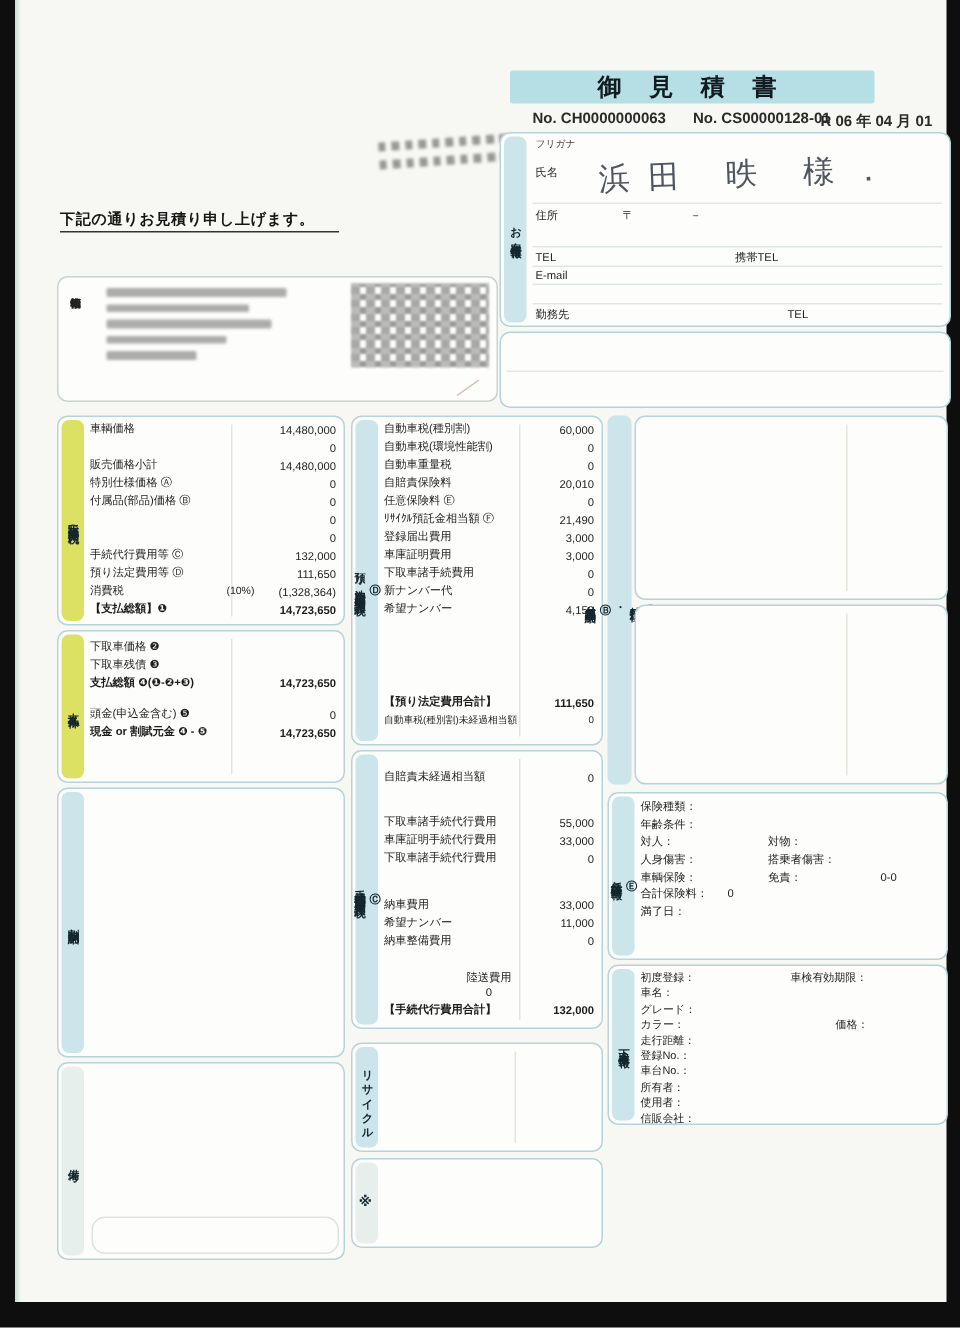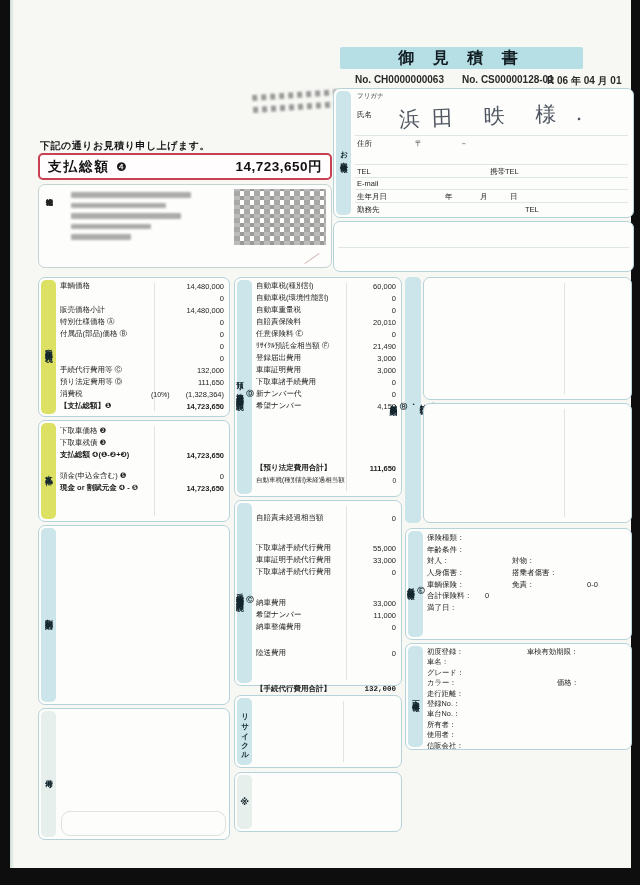--- a/index.html
+++ b/index.html
@@ -21,21 +21,21 @@
   .pl{background:#e7efec;}
   .content{position:absolute;left:21px;right:5px;top:2px;bottom:2px;}
   .frow{display:flex;align-items:center;height:12px;font-size:7.5px;}
   .frow .lb{white-space:nowrap;}
   .frow .sp{flex:1;}
   .frow .nt{font-size:7px;margin-right:16px;}
   .frow .vl{text-align:right;white-space:nowrap;}
   .b{font-weight:bold;}
   .vline{position:absolute;top:5px;bottom:5px;width:1px;background:#e4e4dd;}
   .hline{position:absolute;left:0;right:0;height:1px;background:#dfe7e6;}
-  .mt9{margin-top:9px;}.mt12{margin-top:24px;font-family:Liberation Mono, monospace;}.mt14{margin-top:14px;}
+  .mt9{margin-top:9px;}.mt12{margin-top:8px;}.mt14{margin-top:14px;flex-direction:column;}
   .mt18{margin-top:18px;}.mt19{margin-top:19px;}
   .title-bar{position:absolute;left:330px;top:47px;width:243px;height:22px;background:#b5dfe4;
     border-radius:2px;display:flex;align-items:center;justify-content:center;
     font-size:16px;font-weight:bold;letter-spacing:7px;color:#101c22;}
   .docline{position:absolute;top:74px;font-size:10px;font-weight:bold;color:#2a2a2a;margin-left:20px;}
   .greeting{position:absolute;left:30px;top:139px;font-size:10px;font-weight:bold;color:#151515;
     border-bottom:1px solid #333;padding-bottom:1px;width:186px;letter-spacing:.5px;}
   .total-box{position:absolute;left:28px;top:153px;width:294px;height:27px;background:#fffdfd;
     border:2px solid #c84052;border-radius:5px;box-sizing:border-box;
     display:flex;align-items:center;padding:0 8px;}
@@ -107,44 +107,33 @@
       <div class="hline" style="top:73px;"></div>
       <div class="crow" style="top:73px;height:13px;">
         <span class="cl" style="left:2px;top:3px;">TEL</span>
         <span class="cl" style="left:135px;top:3px;">携帯TEL</span>
       </div>
       <div class="hline" style="top:86px;"></div>
       <div class="crow" style="top:86px;height:12px;">
         <span class="cl" style="left:2px;top:2px;">E-mail</span>
       </div>
       <div class="hline" style="top:98px;"></div>
-      <div class="crow" style="top:98px;height:13px;">
-        <span class="cl" style="left:2px;top:3px;">生年月日</span>
-        <span class="cl" style="left:90px;top:3px;">年</span>
-        <span class="cl" style="left:125px;top:3px;">月</span>
-        <span class="cl" style="left:155px;top:3px;">日</span>
-      </div>
       <div class="hline" style="top:111px;"></div>
       <div class="crow" style="top:111px;height:13px;">
         <span class="cl" style="left:2px;top:3px;">勤務先</span>
         <span class="cl" style="left:170px;top:3px;">TEL</span>
       </div>
     </div>
   </div>
 
   <div class="box" style="left:323px;top:221px;width:301px;height:51px;">
     <div class="hline" style="top:25px;left:4px;right:4px;"></div>
   </div>
 
   <div class="greeting">下記の通りお見積り申し上げます。</div>
-  <div class="total-box">
-    <span class="total-label">支払総額</span>
-    <span class="total-mark">❹</span>
-    <span class="total-value">14,723,650円</span>
-  </div>
 
   <div class="box" style="left:28px;top:184px;width:294px;height:84px;border-color:#c6d3d2;">
     <div class="vlabel" style="position:absolute;left:5px;top:8px;">車輌情報</div>
     <div class="blurbars" style="left:32px;top:7px;width:135px;">
       <div style="width:120px;height:6px;"></div>
       <div style="width:95px;height:5px;"></div>
       <div style="width:110px;height:6px;"></div>
       <div style="width:80px;height:5px;"></div>
       <div style="width:60px;height:6px;"></div>
     </div>

